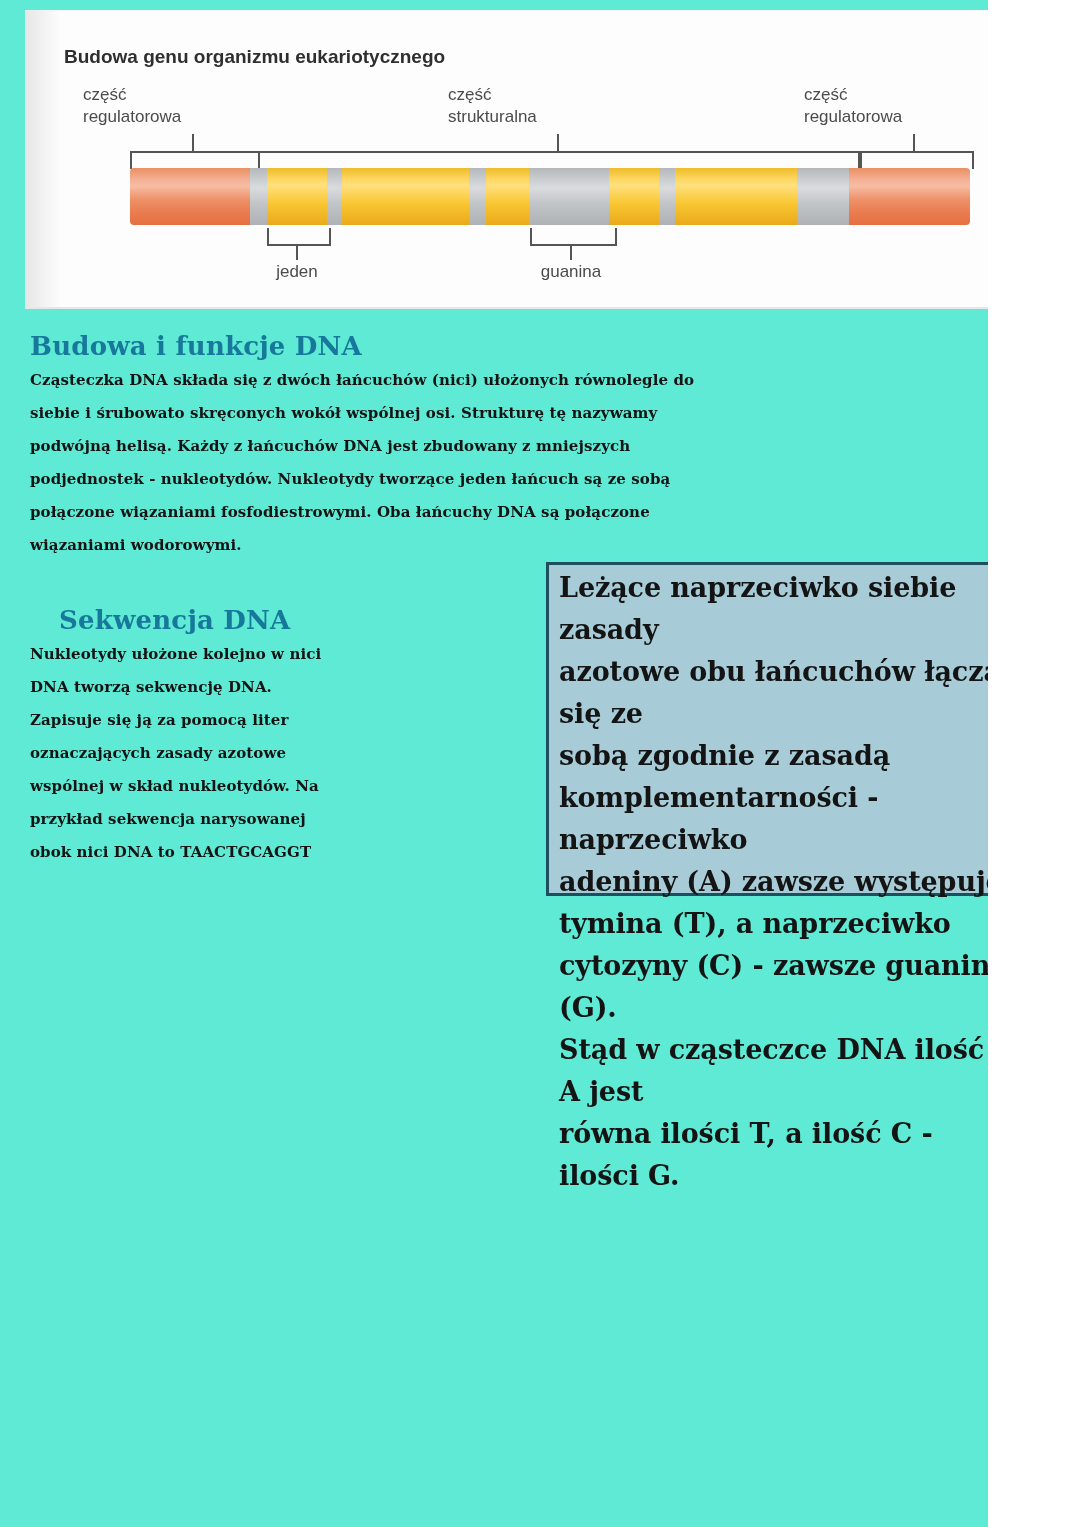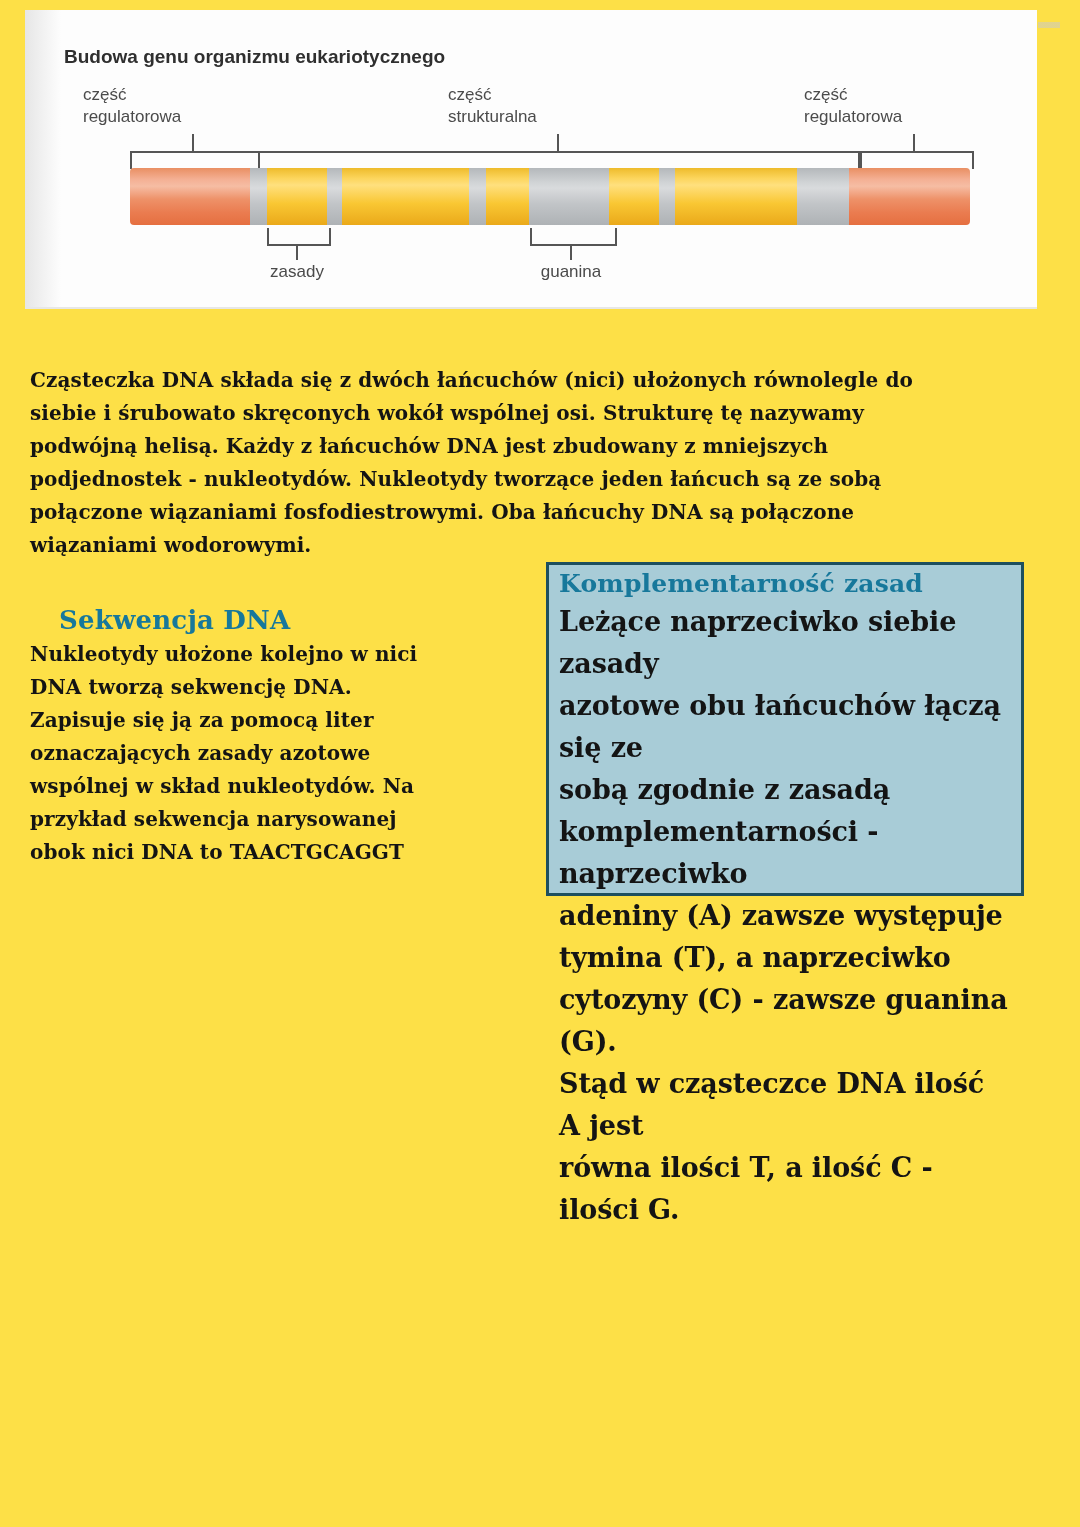--- a/index.html
+++ b/index.html
@@ -1,16 +1,16 @@
 <!DOCTYPE html>
 <html><head>
 <meta charset="utf-8">
 <style>
   html,body{margin:0;padding:0;background:#ffffff;}
-  .page{position:relative;width:1080px;height:1527px;background:#fde047;overflow:hidden;
+  .page{position:relative;width:988px;height:1527px;background:#5eead4;overflow:hidden;
         font-family:"DejaVu Serif",serif;}
 
   
   .panel{position:absolute;left:25px;top:10px;width:1012px;height:297px;background:#fdfdfd;
          border-bottom:2px solid #e7e7e7;}
   .panel-shade{position:absolute;left:0;top:0;width:36px;height:100%;
          background:linear-gradient(to right,#e6e6e6,rgba(255,255,255,0));}
   .dash-strip{position:absolute;left:85px;top:12px;width:950px;height:6px;opacity:.55;
          background:repeating-linear-gradient(to right,#c9c9c9 0 26px,transparent 26px 58px);}
 
@@ -45,21 +45,21 @@
   .seg{height:100%;flex:0 0 auto;}
   .seg-reg{background:linear-gradient(to bottom,#e98f63 0%,#f4b094 20%,#f6bda4 32%,#ee9168 55%,#ea7c50 78%,#e56f40 100%);}
   .seg-ex{background:linear-gradient(to bottom,#eebb2b 0%,#fcd55c 18%,#ffe07e 30%,#f9c733 62%,#eaa91a 100%);}
   .seg-bg{background:linear-gradient(to bottom,#b4b8bb 0%,#d0d3d5 25%,#d9dbdd 35%,#c2c5c8 62%,#aeb2b5 100%);}
 
   
   .h-teal{position:absolute;font-weight:bold;color:#17789b;font-size:26px;letter-spacing:.2px;}
   .h1{left:30px;top:331px;}
   .h2{left:30px;top:605px;margin-left:29px;}
   .body-text{position:absolute;font-weight:bold;color:#141414;white-space:pre-line;
-         font-size:20px;line-height:33px;letter-spacing:.1px;}
+         font-size:15px;line-height:33px;letter-spacing:.1px;}
   .p1{left:30px;top:364px;width:1040px;}
   .p2{left:30px;top:638px;width:520px;}
 
   
   .comp-box{position:absolute;left:546px;top:562px;width:478px;height:334px;box-sizing:border-box;
          background:#a8ccd7;border:3px solid #1e4f5e;padding:2px 10px 6px 10px;}
   .comp-head{font-weight:bold;color:#17789b;font-size:25px;line-height:34px;letter-spacing:.2px;}
   .comp-body{font-weight:bold;color:#141414;font-size:27px;line-height:42px;white-space:pre-line;
          letter-spacing:-.1px;}
 </style>
@@ -104,42 +104,42 @@
         <div class="seg seg-ex" style="width: 14.5%;"></div>
         <div class="seg seg-bg" style="width: 6.2%;"></div>
         <div class="seg seg-reg" style="width: 14.4%;"></div>
       </div>
 
     <div class="bracket-bottom bk-ekson"></div>
     <div class="bracket-bottom bk-intron"></div>
     <div class="stem-down st-ekson"></div>
     <div class="stem-down st-intron"></div>
 
-    <div class="seg-label sl-ekson">zasady</div>
+    <div class="seg-label sl-ekson">jeden</div>
     <div class="seg-label sl-intron">guanina</div>
   </div>
 
+  <div class="h-teal h1">Budowa i funkcje DNA</div>
   <div class="body-text p1">Cząsteczka DNA składa się z dwóch łańcuchów (nici) ułożonych równolegle do
 siebie i śrubowato skręconych wokół wspólnej osi. Strukturę tę nazywamy
 podwójną helisą. Każdy z łańcuchów DNA jest zbudowany z mniejszych
 podjednostek - nukleotydów. Nukleotydy tworzące jeden łańcuch są ze sobą
 połączone wiązaniami fosfodiestrowymi. Oba łańcuchy DNA są połączone
 wiązaniami wodorowymi.</div>
 
   <div class="h-teal h2">Sekwencja DNA</div>
   <div class="body-text p2">Nukleotydy ułożone kolejno w nici
 DNA tworzą sekwencję DNA.
 Zapisuje się ją za pomocą liter
 oznaczających zasady azotowe
 wspólnej w skład nukleotydów. Na
 przykład sekwencja narysowanej
 obok nici DNA to TAACTGCAGGT</div>
 
   <div class="comp-box">
-    <div class="comp-head">Komplementarność zasad</div>
     <div class="comp-body">Leżące naprzeciwko siebie zasady
 azotowe obu łańcuchów łączą się ze
 sobą zgodnie z zasadą
 komplementarności - naprzeciwko
 adeniny (A) zawsze występuje
 tymina (T), a naprzeciwko
 cytozyny (C) - zawsze guanina (G).
 Stąd w cząsteczce DNA ilość A jest
 równa ilości T, a ilość C - ilości G.</div>
   </div>

